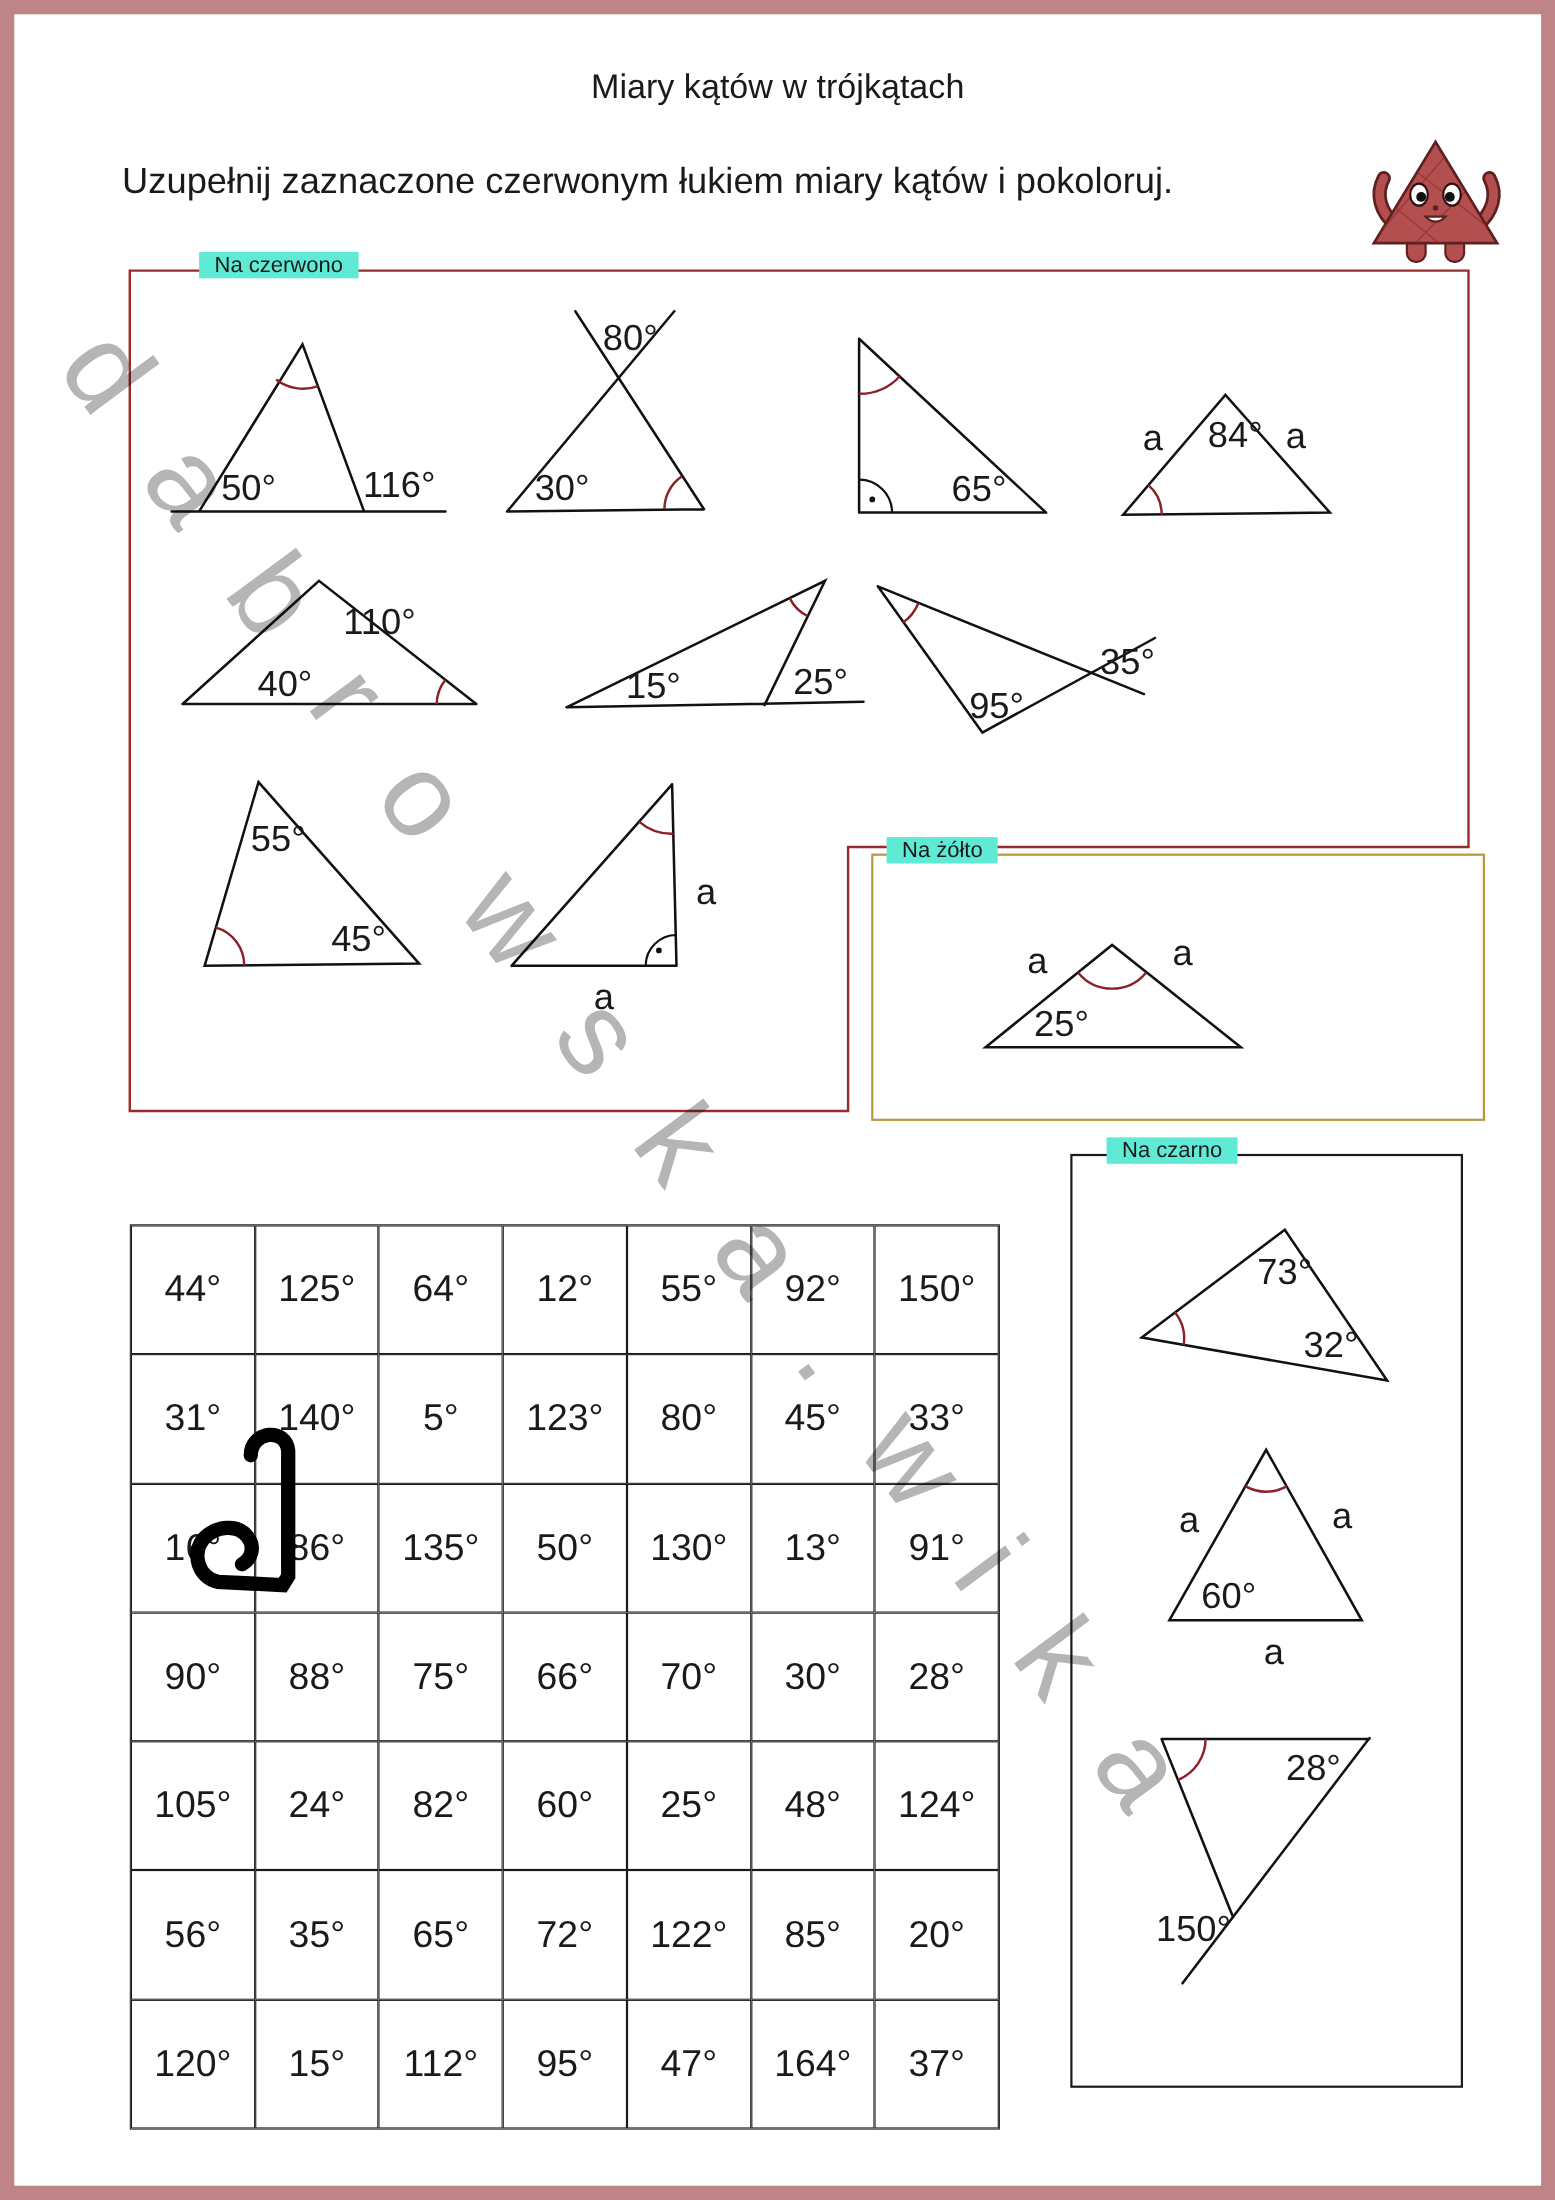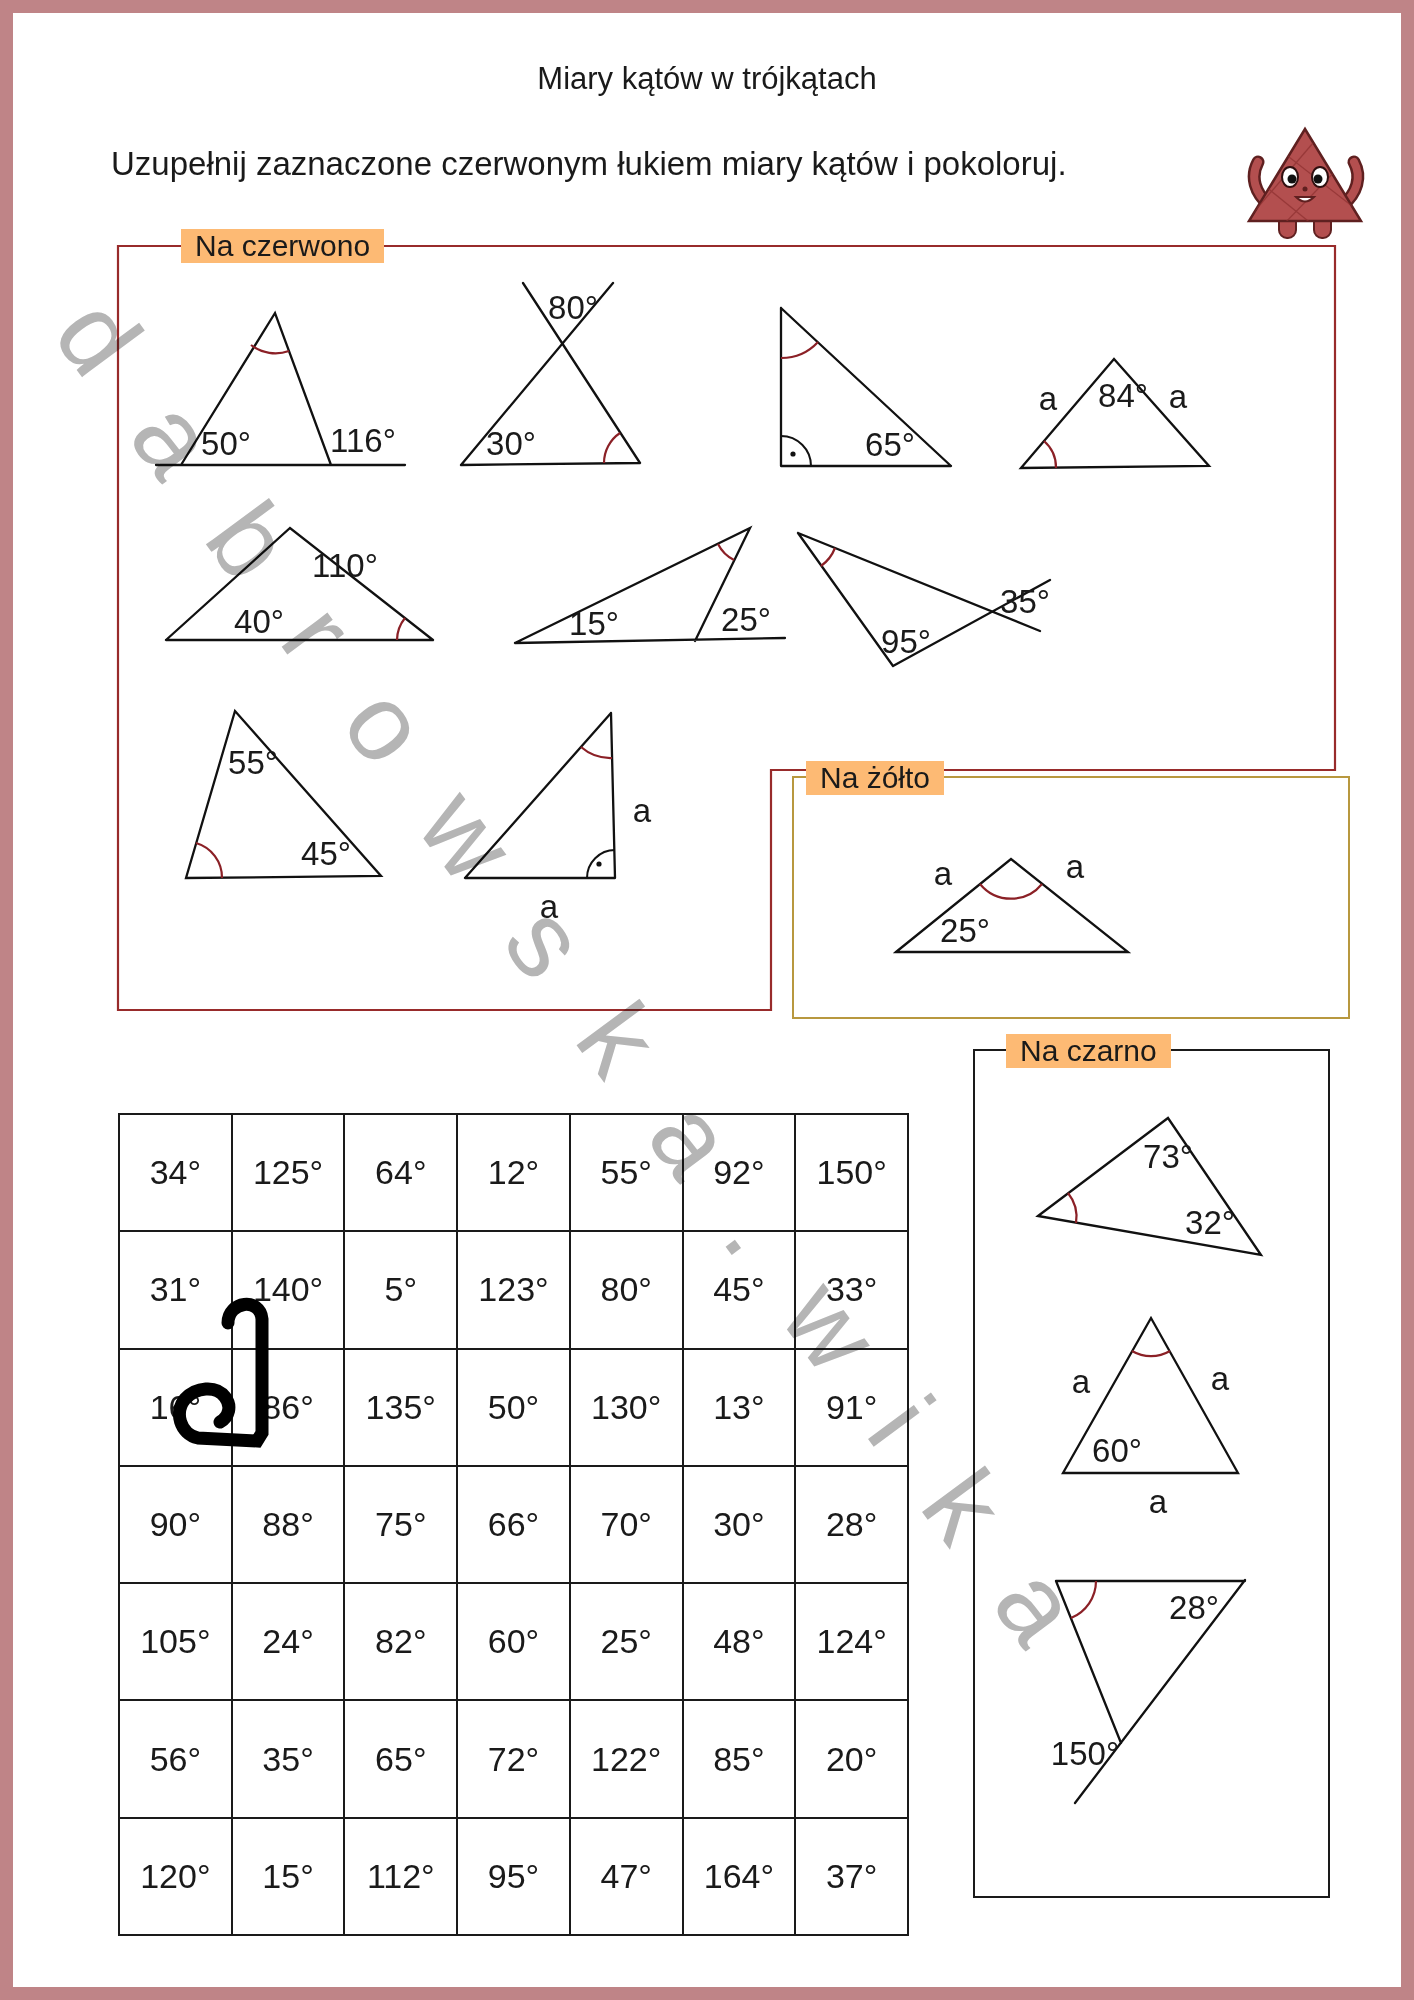--- a/index.html
+++ b/index.html
@@ -4,22 +4,22 @@
 <style>
   html,body{margin:0;padding:0;background:#e9e9e9;}
   .page{
     position:relative;width:1414px;height:2000px;margin:0 auto;
     background:#ffffff;overflow:hidden;
     font-family:Liberation Sans, sans-serif;color:#1a1a1a;
     box-sizing:border-box;border:13px solid #bf8487;
   }
   .lbl{position:absolute;transform:translate(-50%,-50%);white-space:nowrap;
        font-size:33px;line-height:1;z-index:30;}
-  .section-label{position:absolute;background:#fdba74;padding:2px 14px;
-       font-size:30px;line-height:1;z-index:30;white-space:nowrap;}
+  .section-label{position:absolute;background:#5eead4;padding:2px 14px;
+       font-size:20px;line-height:1;z-index:30;white-space:nowrap;}
   .title{position:absolute;left:50%;top:48px;transform:translateX(-50%);
        font-size:31px;z-index:30;white-space:nowrap;}
   .instruction{position:absolute;left:98px;top:132px;font-size:33px;z-index:30;white-space:nowrap;}
   .figures{position:absolute;left:0;top:0;z-index:20;pointer-events:none;}
   .ybox{position:absolute;left:779px;top:763px;width:558px;height:243px;
        border:2.5px solid #b8983f;box-sizing:border-box;z-index:10;}
   .bbox{position:absolute;left:960px;top:1036px;width:357px;height:849px;
        border:2.5px solid #1a1a1a;box-sizing:border-box;z-index:10;}
   .grid{position:absolute;left:105px;top:1100px;width:791px;height:823px;
        display:grid;grid-template-columns:repeat(7,1fr);grid-template-rows:repeat(7,1fr);
@@ -35,21 +35,21 @@
 
 <div class="page">
 
   <div class="title">Miary kątów w trójkątach</div>
   <div class="instruction">Uzupełnij zaznaczone czerwonym łukiem miary kątów i pokoloruj.</div>
 
   <div class="ybox"></div>
   <div class="bbox"></div>
 
   <div class="grid">
-      <div class="cell">34°</div>
+      <div class="cell">44°</div>
       <div class="cell">125°</div>
       <div class="cell">64°</div>
       <div class="cell">12°</div>
       <div class="cell">55°</div>
       <div class="cell">92°</div>
       <div class="cell">150°</div>
       <div class="cell">31°</div>
       <div class="cell">140°</div>
       <div class="cell">5°</div>
       <div class="cell">123°</div>

